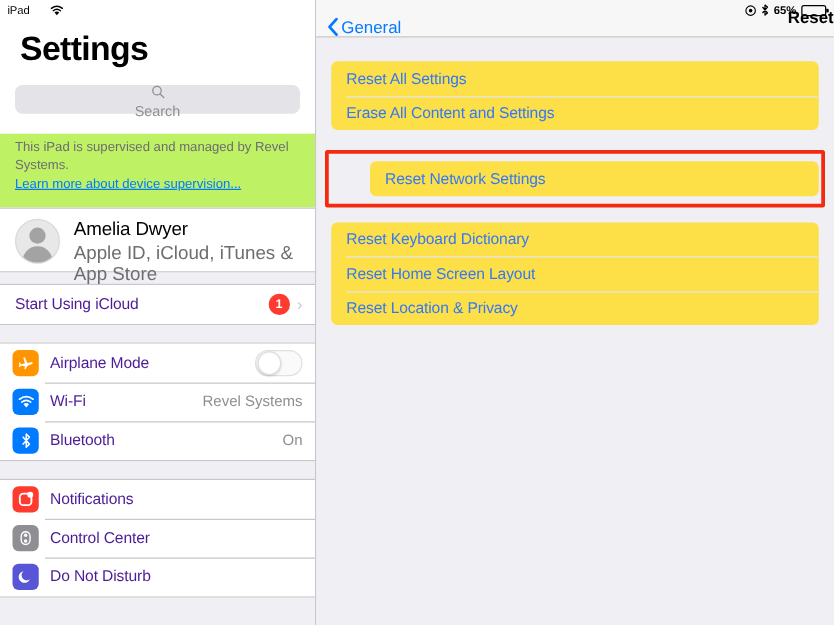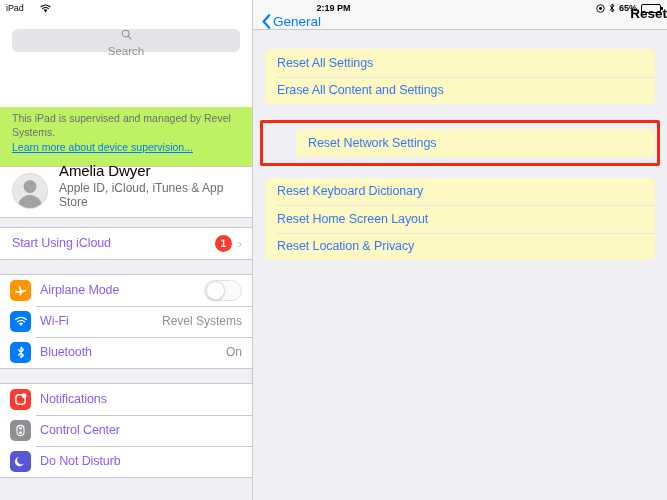--- a/index.html
+++ b/index.html
@@ -55,51 +55,51 @@
   .supervision {
     padding: 4px 12px 11px 12px; background: #bef264;
   }
   .sup-text { font-size: 10.5px; color: #6D6D72; line-height: 1.35; }
   .sup-link { font-size: 10.5px; color: #007AFF; line-height: 1.35; display: block; margin-top: 1px; }
 
   .group { background: #FFFFFF; border-top: 1px solid #C8C7CC; border-bottom: 1px solid #C8C7CC; }
   .gap { height: 14px; background: #EFEFF4; }
   .gap-sm { height: 9px; background: #EFEFF4; }
 
-  .acct-row { display: flex; align-items: flex-end; padding: 8px 12px; height: 50px; }
+  .acct-row { display: flex; align-items: flex-start; padding: 8px 12px; height: 50px; }
   .avatar {
     width: 36px; height: 36px; border-radius: 50%;
     background: #E8E8E8; border: 1px solid #D9D9D9;
     position: relative; overflow: hidden; flex: 0 0 auto;
   }
   .avatar::before {
     content:""; position:absolute; left:50%; top:6px; transform:translateX(-50%);
     width:13px; height:13px; border-radius:50%; background:#A3A3A3;
   }
   .avatar::after {
     content:""; position:absolute; left:50%; top:21px; transform:translateX(-50%);
     width:24px; height:17px; border-radius:12px 12px 0 0; background:#A3A3A3;
   }
   .acct-text { margin-left: 11px; }
   .acct-name { font-size: 15px; color: #000; letter-spacing: -0.1px; }
-  .acct-sub { font-size: 12px; color: #6D6D72; margin-top: 2px; }
+  .acct-sub { font-size: 15px; color: #6D6D72; margin-top: 2px; }
 
   .row {
     display: flex; align-items: center; height: 31px;
     padding: 0 10px; position: relative; background: #fff;
   }
   .row + .row::before {
     content: ""; position: absolute; left: 36px; right: 0; top: 0; height: 1px; background: #C8C7CC;
   }
   .row-icon {
     width: 21px; height: 21px; border-radius: 5px; flex: 0 0 auto;
     display: flex; align-items: center; justify-content: center;
     margin-right: 9px;
   }
-  .row-label { font-size: 12.5px; color: #8b5cf6; letter-spacing: -0.1px; }
+  .row-label { font-size: 12.5px; color: #4c1d95; letter-spacing: -0.1px; }
   .row-right { margin-left: auto; display: flex; align-items: center; gap: 6px; }
   .row-value { font-size: 12px; color: #8E8E93; margin-left: 44px; }
   .chev { color: #C7C7CC; font-size: 13px; line-height: 1; }
   .badge {
     background: #FF3B30; color: #fff; font-size: 10px; font-weight: bold;
     width: 17px; height: 17px; border-radius: 50%;
     display: flex; align-items: center; justify-content: center;
   }
   .toggle {
     width: 38px; height: 21px; border-radius: 11px;
@@ -122,21 +122,21 @@
   .back-btn {
     display: flex; align-items: center; gap: 2px; margin-left: 9px;
     color: #007AFF; font-size: 13.5px;
   }
   .nav-title {
     position: absolute; left: 0; width: 100%; text-align: right;
     bottom: 8px; font-size: 13.5px; font-weight: bold; color: #000;
   }
 
   .card {
-    background: #fef9c3; margin: 0 12px; border-radius: 5px;
+    background: #fde047; margin: 0 12px; border-radius: 5px;
     overflow: hidden;
   }
   .card-row {
     height: 27.5px; display: flex; align-items: center;
     padding: 0 12px; position: relative;
   }
   .card-row + .card-row::before {
     content: ""; position: absolute; left: 12px; right: 0; top: 0; height: 1px; background: #E5E5E5;
   }
   .card-link { font-size: 12.5px; color: #3478F6; letter-spacing: -0.1px; }
@@ -162,41 +162,41 @@
     <div class="sb-left">
       <span class="sb-carrier">iPad</span>
       <span>
         <svg width="11" height="9" viewBox="0 0 11 9">
           <path d="M5.5 8.2 L3.6 5.9 Q5.5 4.5 7.4 5.9 Z" fill="#000"></path>
           <path d="M2.6 4.6 Q5.5 2.3 8.4 4.6" stroke="#000" stroke-width="1.1" fill="none" stroke-linecap="round"></path>
           <path d="M1.1 2.7 Q5.5 -0.8 9.9 2.7" stroke="#000" stroke-width="1.1" fill="none" stroke-linecap="round"></path>
         </svg>
       </span>
     </div>
-    <div class="sb-center">2:19 PM</div>
     <div class="sb-right">
       <span>
         <svg width="9" height="9" viewBox="0 0 10 10">
           <circle cx="5" cy="5" r="4.2" stroke="#000" stroke-width="1" fill="none"></circle>
           <circle cx="5" cy="5" r="1.6" fill="#000"></circle>
         </svg>
       </span>
       <span>
         <svg width="6" height="10" viewBox="0 0 6 10">
           <path d="M1 2.6 L5 7.4 L3 9 L3 1 L5 2.6 L1 7.4" stroke="#000" stroke-width="1" fill="none" stroke-linejoin="round"></path>
         </svg>
       </span>
       <span class="sb-pct">65%</span>
       <span class="batt"><span class="batt-fill" style="width:65%"></span></span>
     </div>
   </div>
 
   <div class="sidebar">
 
     <div class="sb-head">
+      <div class="settings-title">Settings</div>
       <div class="searchbar">
         <span>
           <svg width="11" height="11" viewBox="0 0 12 12">
             <circle cx="5" cy="5" r="3.7" stroke="#8E8E93" stroke-width="1.1" fill="none"></circle>
             <line x1="7.8" y1="7.8" x2="11" y2="11" stroke="#8E8E93" stroke-width="1.1" stroke-linecap="round"></line>
           </svg>
         </span>
         <span class="search-ph">Search</span>
       </div>
     </div>

